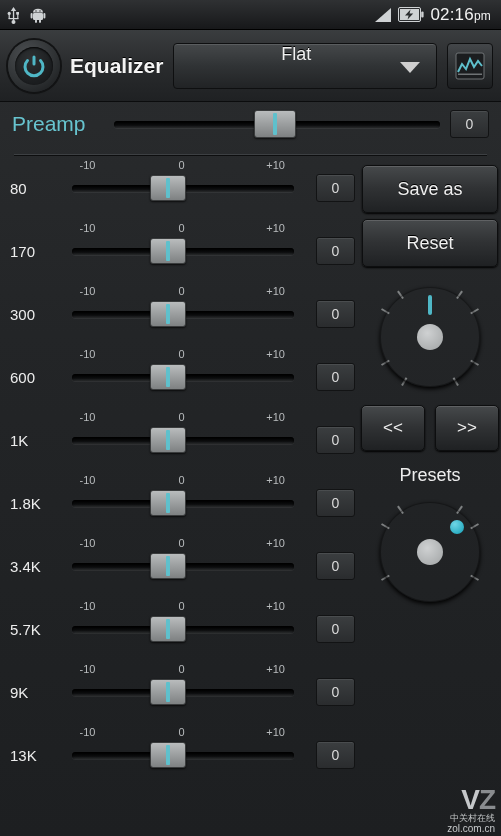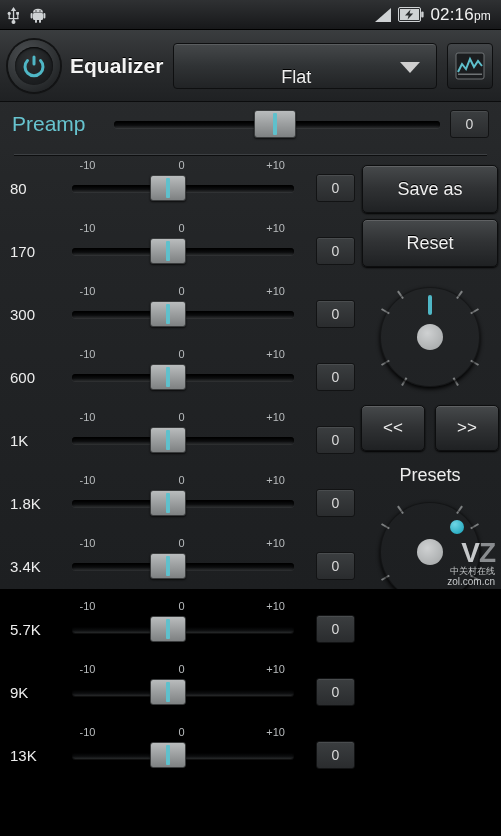--- a/index.html
+++ b/index.html
@@ -11,21 +11,21 @@
     width: 501px;
     height: 836px;
     overflow: hidden;
     font-family: "Liberation Sans", sans-serif;
     color: #e8e8e8;
     -webkit-font-smoothing: antialiased;
   }
   #app {
     position: relative;
     width: 501px;
-    height: 589px;
+    height: 836px;
     background: linear-gradient(180deg, #2b2d2f 0%, #232527 40%, #1d1f21 100%);
   }
 
   
   .statusbar {
     position: relative;
     height: 30px;
     background: linear-gradient(180deg, #2f3133 0%, #17181a 100%);
     border-bottom: 1px solid #000;
     display: flex;
@@ -82,21 +82,21 @@
     white-space: nowrap;
   }
   .preset-select {
     flex: 1;
     height: 44px;
     border-radius: 4px;
     background: linear-gradient(180deg, #45484a 0%, #303335 50%, #212325 100%);
     border: 1px solid #0e0f10;
     box-shadow: inset 0 1px 0 rgba(255,255,255,0.12);
     display: flex;
-    align-items: flex-end;
+    align-items: flex-start;
     justify-content: center;
     position: relative;
     min-width: 0;
   }
   .preset-select .label {
     font-size: 18px;
     color: #f0f0f0;
     text-shadow: 0 -1px 0 #000;
     padding-right: 18px;
   }

